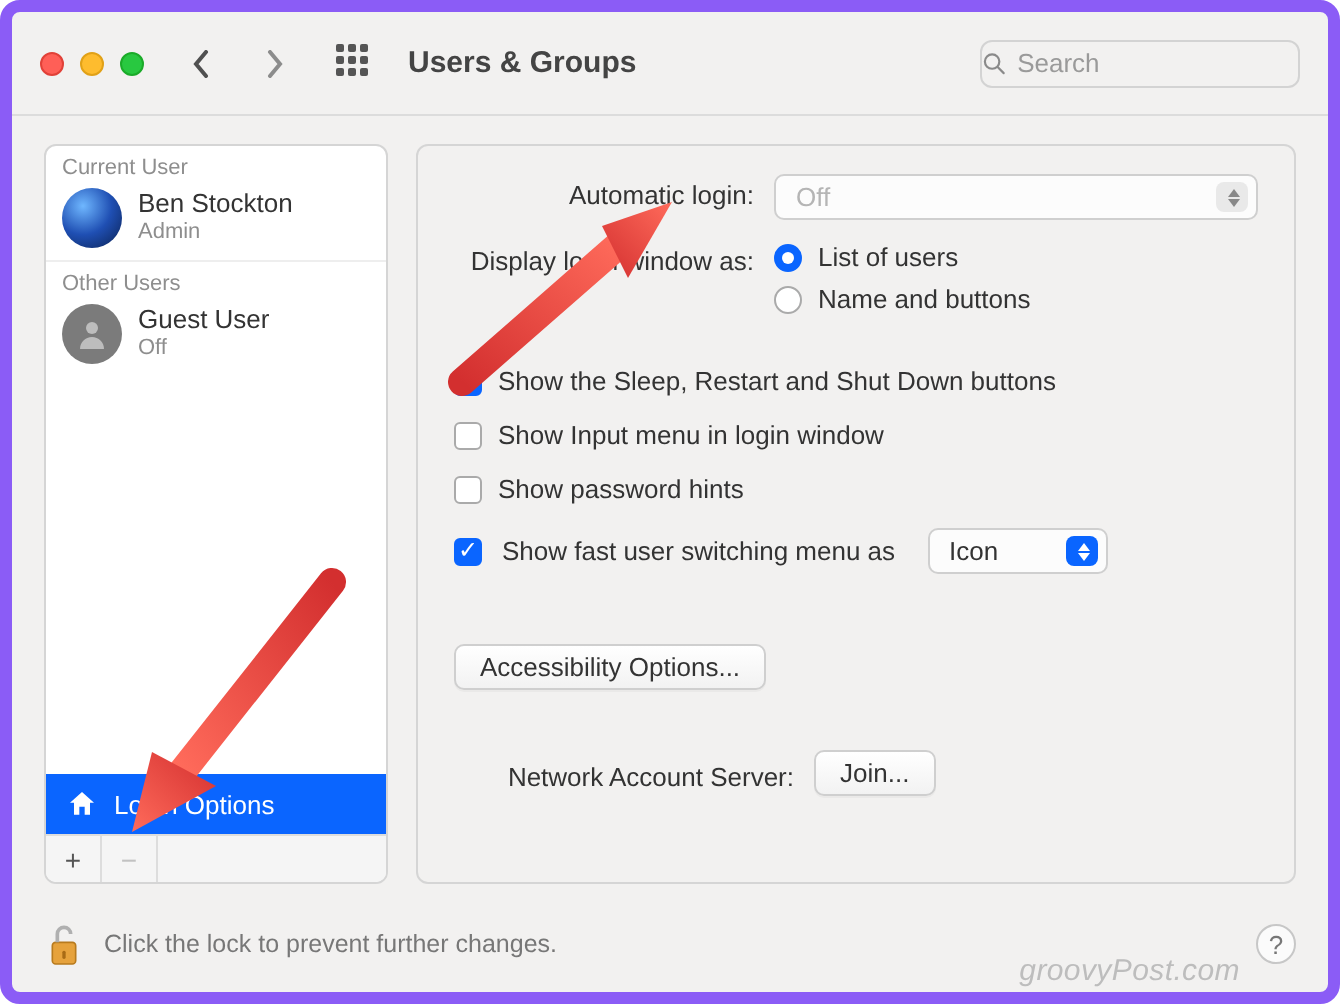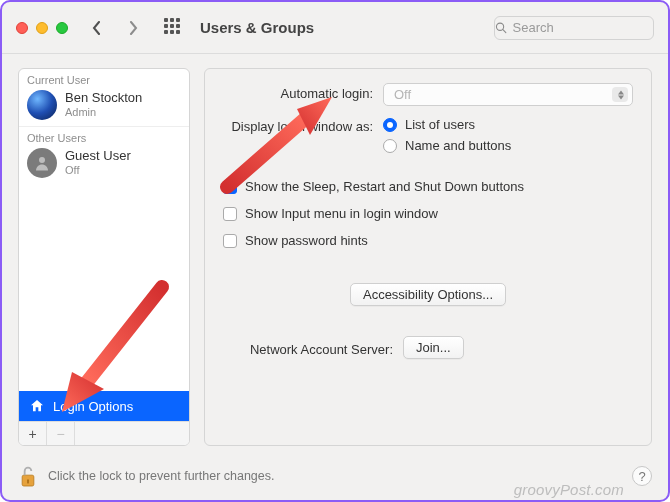--- a/index.html
+++ b/index.html
@@ -9,21 +9,21 @@
     color: #333;
     background: #fff;
     width: 670px;
     height: 502px;
     overflow: hidden;
   }
   .window {
     width: 670px;
     height: 502px;
     background: #f2f1f0;
-    border: 2px solid #8b5cf6;
+    border: 6px solid #8b5cf6;
     border-radius: 10px;
     display: flex;
     flex-direction: column;
     position: relative;
   }
   
   .titlebar {
     height: 52px;
     border-bottom: 1px solid #dcdcdc;
     display: flex;
@@ -339,23 +339,34 @@
         <span>Show the Sleep, Restart and Shut Down buttons</span>
       </div>
       <div class="check-row">
         <span class="checkbox"></span>
         <span>Show Input menu in login window</span>
       </div>
       <div class="check-row">
         <span class="checkbox"></span>
         <span>Show password hints</span>
       </div>
+      <div class="check-row inline">
+        <span class="checkbox checked"></span>
+        <span>Show fast user switching menu as</span>
+        <div class="popup blue-arrows" style="min-width:90px;color:#333;margin-left:6px;">
+          <span>Icon</span>
+          <span class="arrows">
+              <span class="up"></span>
+              <span class="dn"></span>
+            </span>
+        </div>
+      </div>
 
       <div style="height:14px"></div>
-      <div style="display:flex; justify-content:center;">
+      <div style="display:flex; justify-content:flex-start;">
         <div class="btn">Accessibility Options...</div>
       </div>
 
       <div style="height:10px"></div>
       <div class="form-row" style="align-items:center;">
         <div class="label-col" style="width:170px;">Network Account Server:</div>
         <div class="btn">Join...</div>
       </div>
     </div>
   </div>

